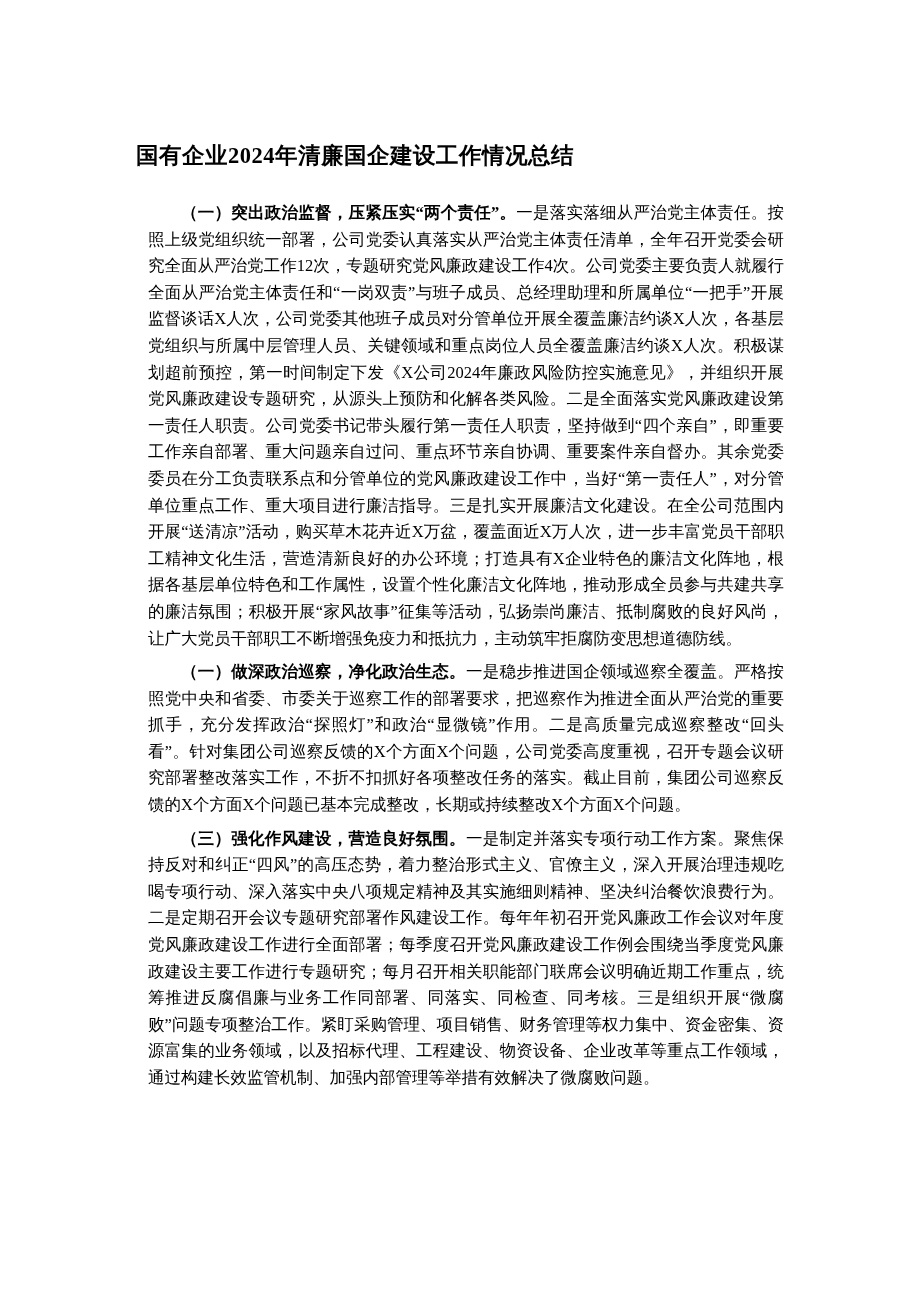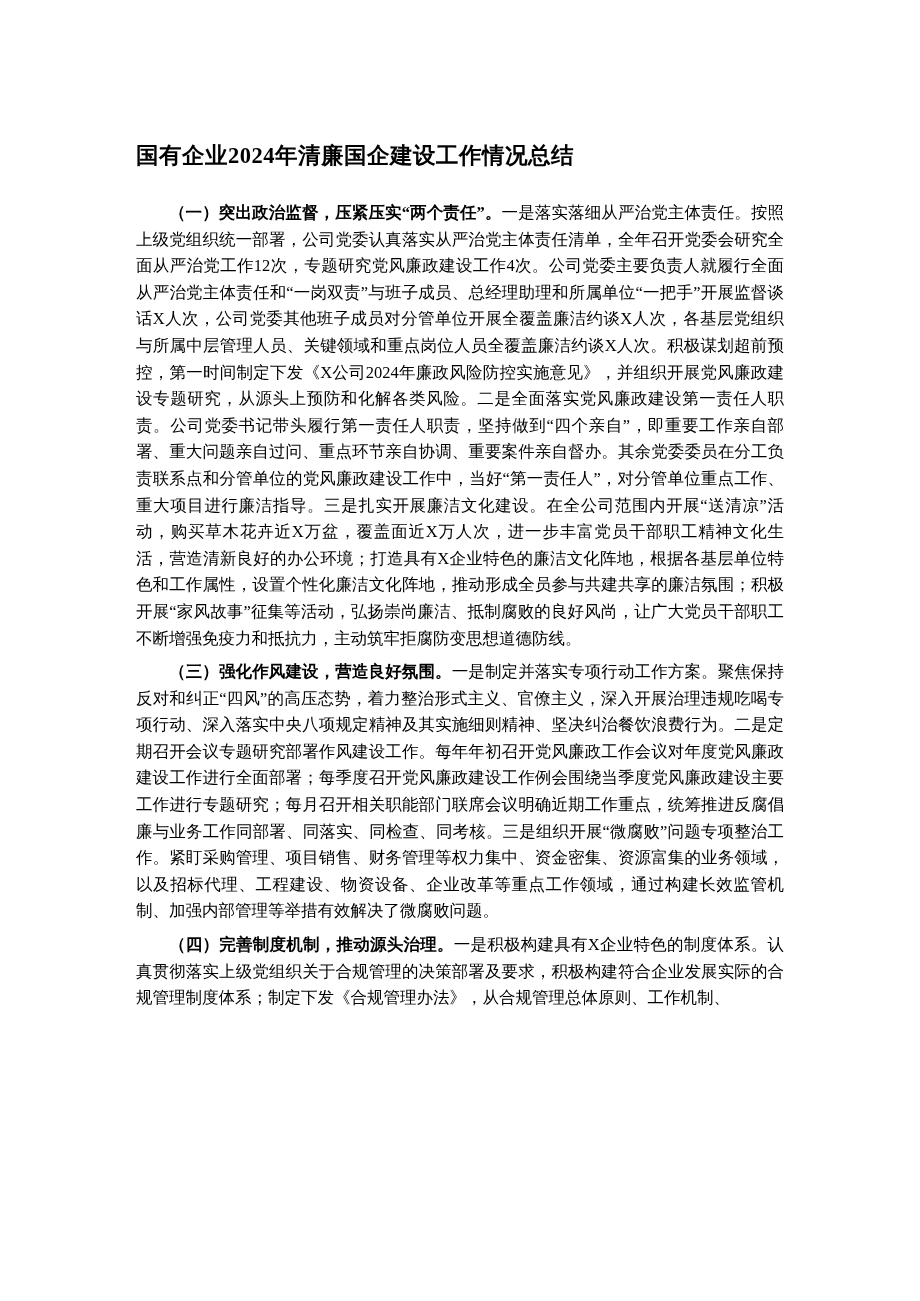--- a/index.html
+++ b/index.html
@@ -30,32 +30,32 @@
     font-weight: bold;
     line-height: 27px;
     margin: 0 0 3px 0;
     text-indent: 2em;
   }
   .paragraph {
     font-size: 16.5px;
     line-height: 26.6px;
     text-align: justify;
     text-indent: 2em;
-    margin: 0 0 7px 0;
+    margin: 0 0 7px 12px;
   }
   .lead {
     font-weight: bold;
   }
 </style>
 </head>
 <body>
 
 <div class="page">
   <h1 class="doc-title">国有企业2024年清廉国企建设工作情况总结</h1>
 
 
   <p class="paragraph"><span class="lead">（一）突出政治监督，压紧压实“两个责任”。</span><span>一是落实落细从严治党主体责任。按照上级党组织统一部署，公司党委认真落实从严治党主体责任清单，全年召开党委会研究全面从严治党工作12次，专题研究党风廉政建设工作4次。公司党委主要负责人就履行全面从严治党主体责任和“一岗双责”与班子成员、总经理助理和所属单位“一把手”开展监督谈话X人次，公司党委其他班子成员对分管单位开展全覆盖廉洁约谈X人次，各基层党组织与所属中层管理人员、关键领域和重点岗位人员全覆盖廉洁约谈X人次。积极谋划超前预控，第一时间制定下发《X公司2024年廉政风险防控实施意见》，并组织开展党风廉政建设专题研究，从源头上预防和化解各类风险。二是全面落实党风廉政建设第一责任人职责。公司党委书记带头履行第一责任人职责，坚持做到“四个亲自”，即重要工作亲自部署、重大问题亲自过问、重点环节亲自协调、重要案件亲自督办。其余党委委员在分工负责联系点和分管单位的党风廉政建设工作中，当好“第一责任人”，对分管单位重点工作、重大项目进行廉洁指导。三是扎实开展廉洁文化建设。在全公司范围内开展“送清凉”活动，购买草木花卉近X万盆，覆盖面近X万人次，进一步丰富党员干部职工精神文化生活，营造清新良好的办公环境；打造具有X企业特色的廉洁文化阵地，根据各基层单位特色和工作属性，设置个性化廉洁文化阵地，推动形成全员参与共建共享的廉洁氛围；积极开展“家风故事”征集等活动，弘扬崇尚廉洁、抵制腐败的良好风尚，让广大党员干部职工不断增强免疫力和抵抗力，主动筑牢拒腐防变思想道德防线。</span></p>
 
+  <p class="paragraph"><span class="lead">（一）做深政治巡察，净化政治生态。</span><span>一是稳步推进国企领域巡察全覆盖。严格按照党中央和省委、市委关于巡察工作的部署要求，把巡察作为推进全面从严治党的重要抓手，充分发挥政治“探照灯”和政治“显微镜”作用。二是高质量完成巡察整改“回头看”。针对集团公司巡察反馈的X个方面X个问题，公司党委高度重视，召开专题会议研究部署整改落实工作，不折不扣抓好各项整改任务的落实。截止目前，集团公司巡察反馈的X个方面X个问题已基本完成整改，长期或持续整改X个方面X个问题。</span></p>
 
   <p class="paragraph"><span class="lead">（三）强化作风建设，营造良好氛围。</span><span>一是制定并落实专项行动工作方案。聚焦保持反对和纠正“四风”的高压态势，着力整治形式主义、官僚主义，深入开展治理违规吃喝专项行动、深入落实中央八项规定精神及其实施细则精神、坚决纠治餐饮浪费行为。二是定期召开会议专题研究部署作风建设工作。每年年初召开党风廉政工作会议对年度党风廉政建设工作进行全面部署；每季度召开党风廉政建设工作例会围绕当季度党风廉政建设主要工作进行专题研究；每月召开相关职能部门联席会议明确近期工作重点，统筹推进反腐倡廉与业务工作同部署、同落实、同检查、同考核。三是组织开展“微腐败”问题专项整治工作。紧盯采购管理、项目销售、财务管理等权力集中、资金密集、资源富集的业务领域，以及招标代理、工程建设、物资设备、企业改革等重点工作领域，通过构建长效监管机制、加强内部管理等举措有效解决了微腐败问题。</span></p>
 
-  <p class="paragraph"><span class="lead">（四）完善制度机制，推动源头治理。</span><span>一是积极构建具有X企业特色的制度体系。认真贯彻落实上级党组织关于合规管理的决策部署及要求，积极构建符合企业发展实际的合规管理制度体系；制定下发《合规管理办法》，从合规管理总体原则、工作机制、</span></p>
 </div>
 
 </body></html>

